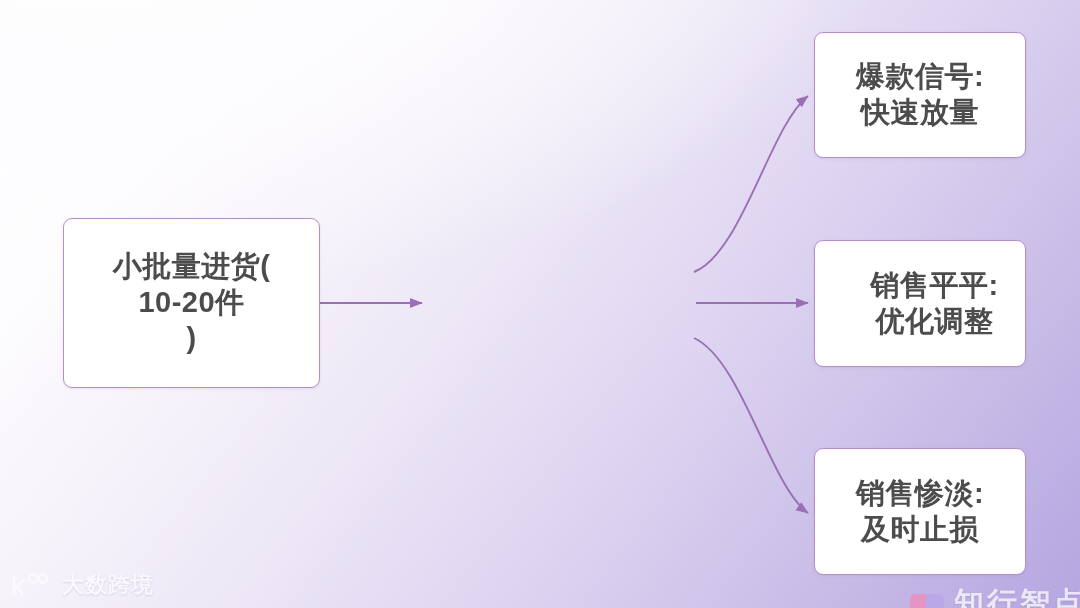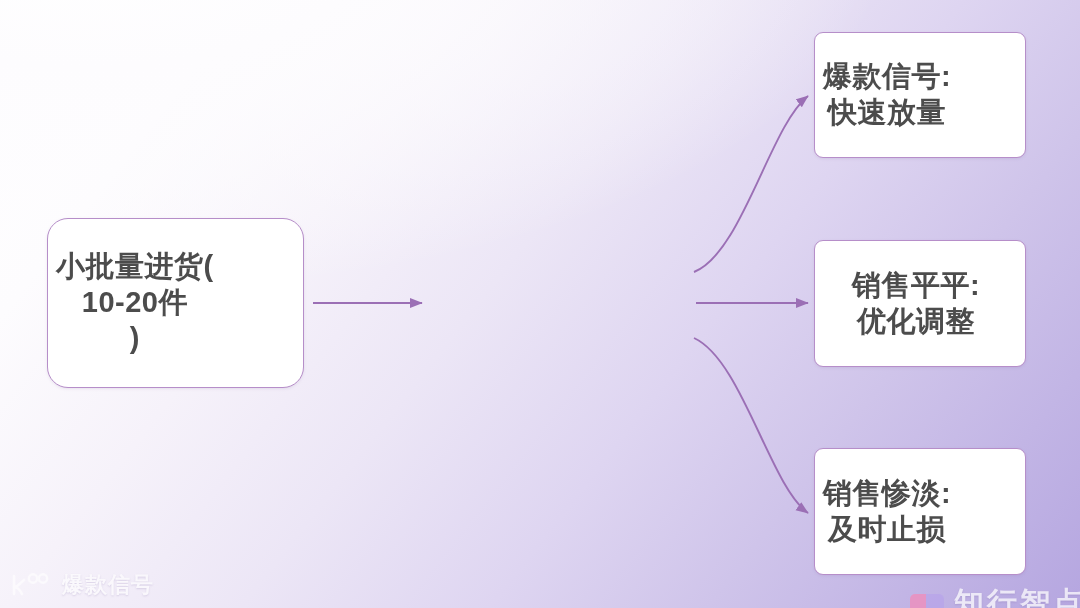--- a/index.html
+++ b/index.html
@@ -37,35 +37,35 @@
 
   
   .node {
     position: absolute;
     box-sizing: border-box;
     background: #ffffff;
     border: 1.8px solid #b68ec9;
     border-radius: 9px;
     display: flex;
     align-items: center;
+    justify-content: center;
     text-align: center;
     color: #4c4c4c;
     font-weight: bold;
     letter-spacing: 0.5px;
     line-height: 1.24;
     box-shadow: 0 1px 3px rgba(120, 90, 150, 0.13);
     text-shadow: 0 1px 0 rgba(255,255,255,0.85);
     padding: 4px 8px;
   }
 
   #node-source {
-    left: 47px;  top: 218px;
+    left: 63px;  top: 218px;
     width: 257px; height: 170px;
     font-size: 29px;
-    border-radius: 21px;
   }
   #node-test {
     left: 428px; top: 266px;
     width: 264px; height: 78px;
     font-size: 29px;
   }
   #node-out-0 {
     left: 814px; top: 32px;
     width: 212px; height: 126px;
     font-size: 29px;
@@ -182,21 +182,21 @@
     <span class="wm-logo">
       <svg viewBox="0 0 46 28" width="46" height="28" xmlns="http://www.w3.org/2000/svg">
         <g fill="none" stroke="#ffffff" stroke-width="2.6" stroke-linecap="round" stroke-linejoin="round" opacity="0.95">
           <path d="M6,5 L6,23"></path>
           <path d="M16,9 C10,14 10,16 6,16 C10,16 12,19 14,23"></path>
         </g>
         <circle cx="25" cy="7.5" r="4.2" fill="none" stroke="#ffffff" stroke-width="2.4" opacity="0.95"></circle>
         <circle cx="35" cy="7.5" r="4.2" fill="none" stroke="#ffffff" stroke-width="2.4" opacity="0.95"></circle>
       </svg>
     </span>
-    <span class="wm-text">爆款信号</span>
+    <span class="wm-text">大数跨境</span>
   </div>
 
   <div class="watermark" id="watermark-right">
     <span class="wm-badge"></span>
     <span class="wm-text">知行智点</span>
   </div>
 
 </div>
 
 </body></html>

